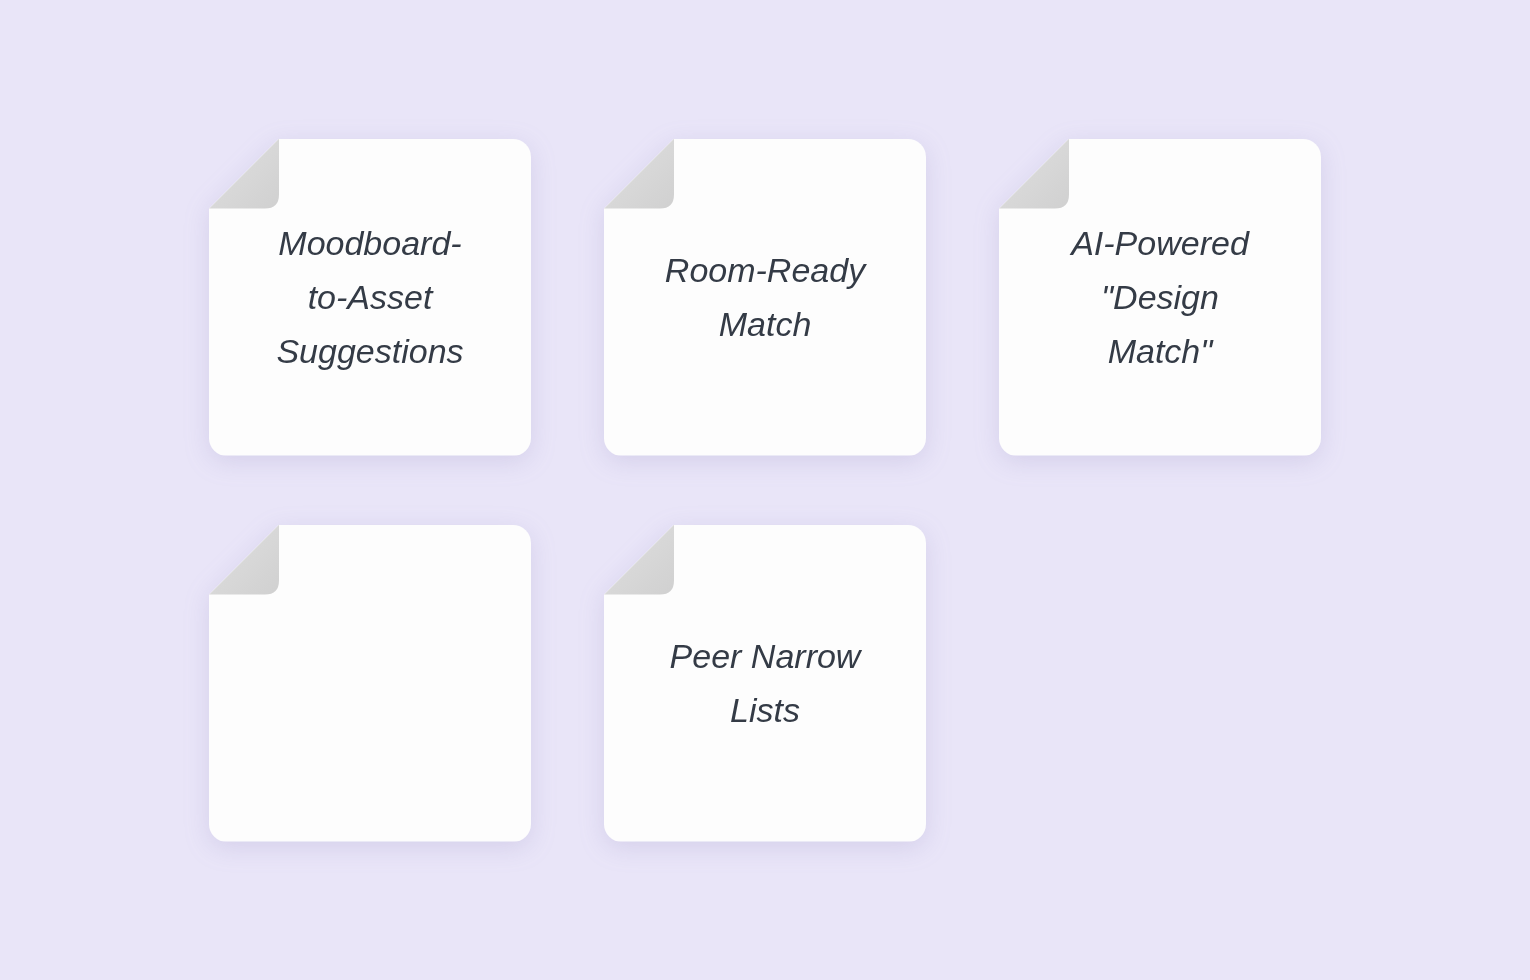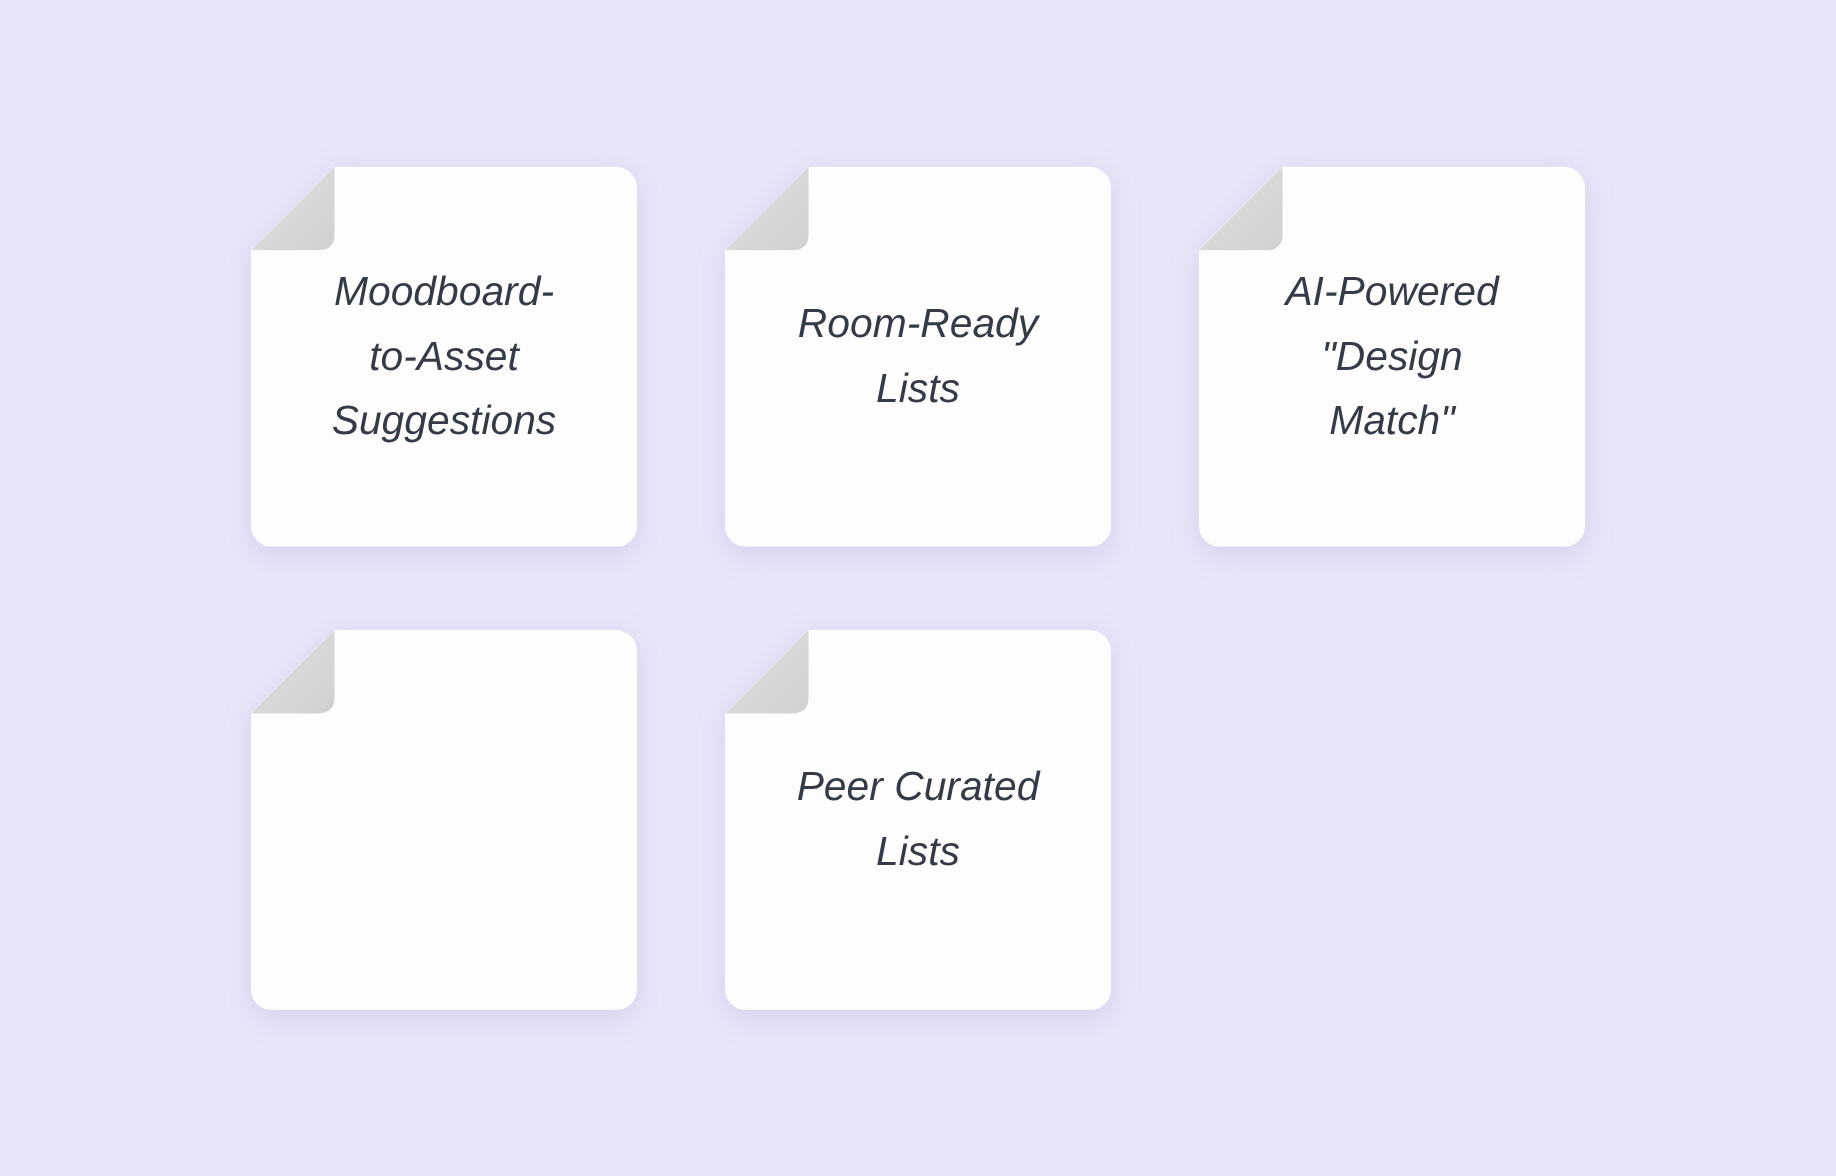--- a/index.html
+++ b/index.html
@@ -70,21 +70,21 @@
       <div class="card-label">Moodboard-
 to-Asset
 Suggestions</div>
     </div>
   </div>
 
   <div class="card-shadow">
     <div class="card">
       <span class="fold"></span>
       <div class="card-label">Room-Ready
-Lists</div>
+Match</div>
     </div>
   </div>
 
   <div class="card-shadow">
     <div class="card">
       <span class="fold"></span>
       <div class="card-label">AI-Powered
 "Design
 Match"</div>
     </div>
@@ -92,19 +92,19 @@
 
   <div class="card-shadow">
     <div class="card">
       <span class="fold"></span>
     </div>
   </div>
 
   <div class="card-shadow">
     <div class="card">
       <span class="fold"></span>
-      <div class="card-label">Peer Curated
+      <div class="card-label">Peer Narrow
 Lists</div>
     </div>
   </div>
 
 
 </div>
 
 </body></html>

